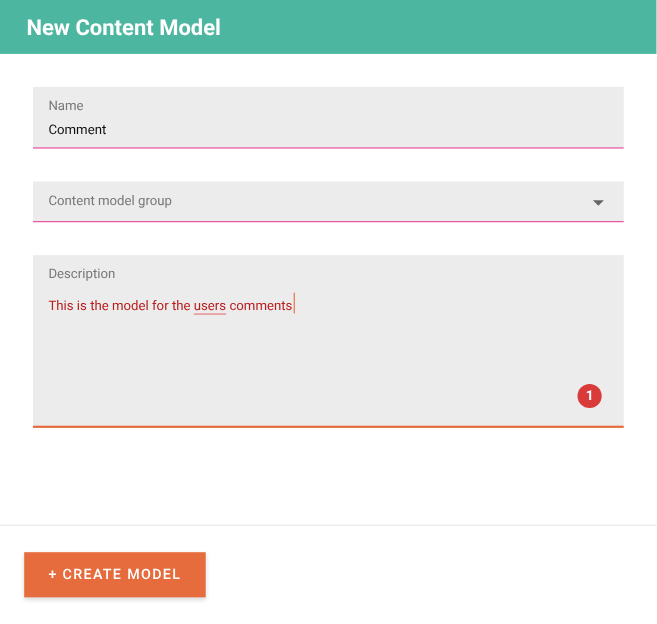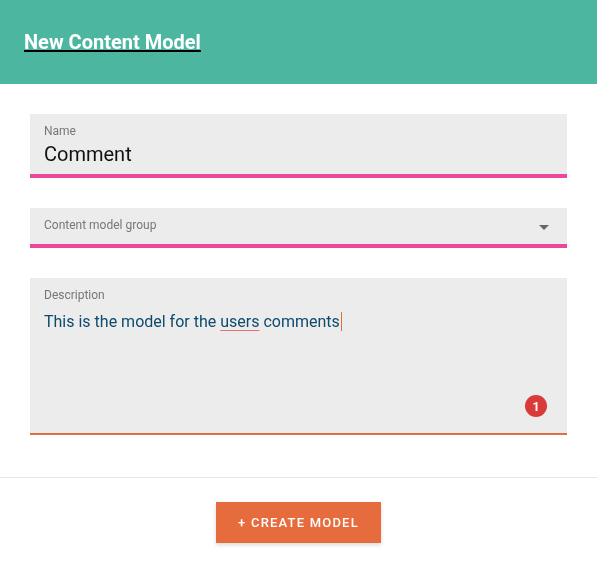--- a/index.html
+++ b/index.html
@@ -11,56 +11,55 @@
       font-family: -apple-system, BlinkMacSystemFont, "Segoe UI", Roboto, sans-serif;
       background: #fff;
       width: 597px;
       height: 567px;
       position: relative;
       overflow: hidden;
     }
     .header {
       background: #4db6a1;
       padding: 22px 24px;
-      height: 84px;
+      height: 49px;
       display: flex;
       align-items: center;
-      text-decoration: underline;
     }
     .header-title {
       color: #fff;
       font-size: 20px;
       font-weight: 700;
     }
     .form-body {
       padding: 30px 30px 0 30px;
     }
     .field-group {
       margin-bottom: 30px;
     }
     .input-box {
       background: #ececec;
-      border-bottom: 4px solid #ec4899;
+      border-bottom: 1px solid #ec4899;
       padding: 10px 14px 8px 14px;
       position: relative;
     }
     .input-box.description {
       border-bottom: 2px solid #e66c3d;
       min-height: 157px;
       padding-bottom: 16px;
     }
     .input-label {
       color: #777;
       font-size: 12px;
       font-weight: 400;
       margin-bottom: 4px;
       display: block;
     }
     .input-value {
-      font-size: 20px;
+      font-size: 12px;
       color: #111;
       font-weight: 400;
       border: none;
       background: transparent;
       width: 100%;
       outline: none;
       font-family: inherit;
     }
     .helper-text {
       color: #777;
@@ -77,22 +76,22 @@
     }
     .chevron {
       width: 0;
       height: 0;
       border-left: 5px solid transparent;
       border-right: 5px solid transparent;
       border-top: 5px solid #666;
       margin-right: 4px;
     }
     .description-text {
-      font-size: 16px;
-      color: #0c4a6e;
+      font-size: 12px;
+      color: #b91c1c;
       border: none;
       background: transparent;
       width: 100%;
       resize: none;
       outline: none;
       font-family: inherit;
       margin-top: 10px;
     }
     .spell-underline {
       text-decoration: underline;
@@ -124,21 +123,21 @@
       justify-content: center;
     }
     .footer {
       position: absolute;
       bottom: 0;
       left: 0;
       right: 0;
       border-top: 1px solid #e6e6e6;
       padding: 24px 22px;
       display: flex;
-      justify-content: center;
+      justify-content: flex-start;
       background: #fff;
     }
     .create-btn {
       background: #e66c3d;
       color: #fff;
       border: none;
       padding: 13px 22px;
       font-size: 13px;
       font-weight: 500;
       letter-spacing: 1.2px;

